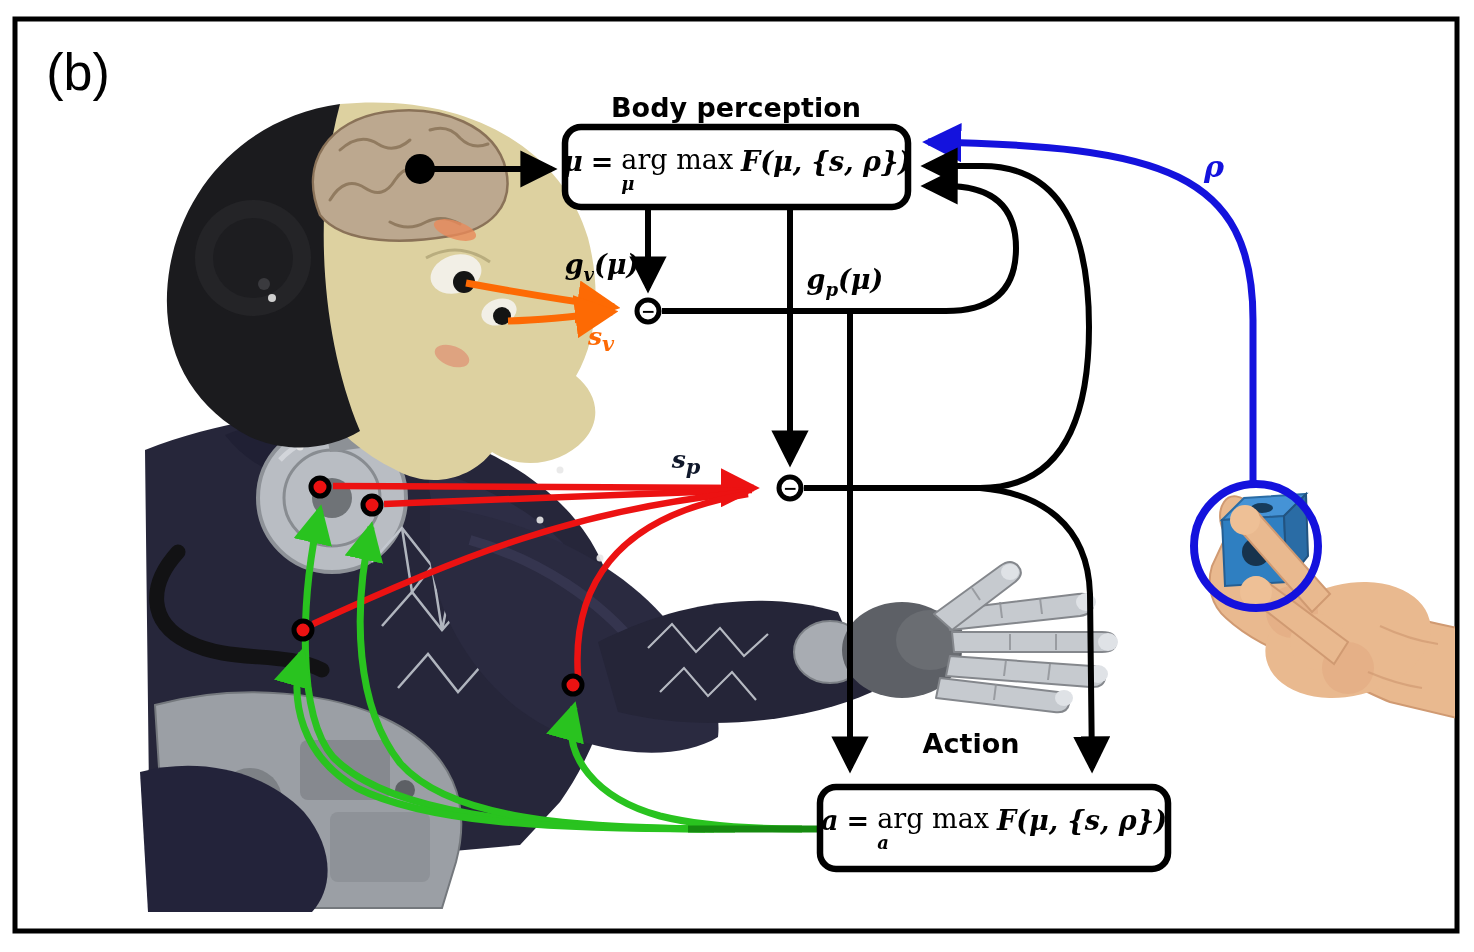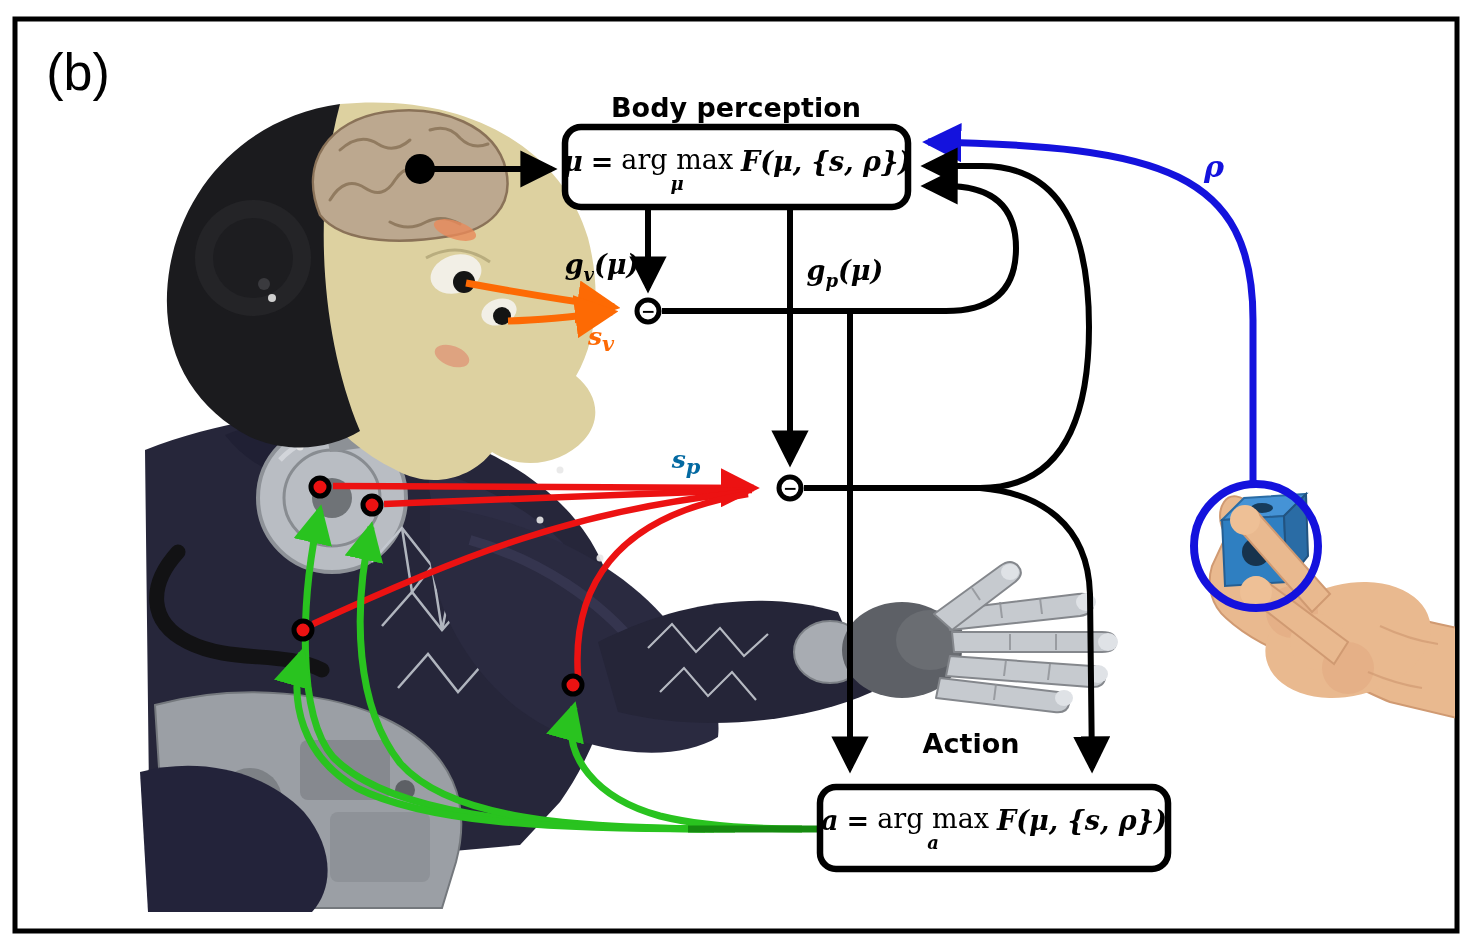--- a/index.html
+++ b/index.html
@@ -4,27 +4,27 @@
 <style>
   html,body{margin:0;padding:0;background:#ffffff;}
   #stage{position:relative;width:1474px;height:952px;background:#ffffff;overflow:hidden;
          font-family:"DejaVu Sans",sans-serif;}
   #stage svg{position:absolute;left:0;top:0;}
   .lbl{position:absolute;transform:translate(-50%,-50%);white-space:nowrap;color:#000;z-index:5;}
   .panel-label{font-size:52px;font-family:"Liberation Sans","DejaVu Sans",sans-serif;}
   .box-title{font-weight:bold;font-size:27px;font-family:"DejaVu Sans",sans-serif;text-align:right;}
   .math{font-family:"DejaVu Serif",serif;font-style:italic;font-weight:600;}
   .eq{font-size:27px;display:flex;align-items:flex-start;gap:8px;transform:translate(-50%,-55%);}
-  .eq .opstack{display:inline-flex;flex-direction:column;align-items:center;font-style:normal;font-weight:400;line-height:1;}
+  .eq .opstack{display:inline-flex;flex-direction:column;align-items:flex-start;font-style:normal;font-weight:400;line-height:1;}
   .eq .opsub{font-style:italic;font-weight:700;font-size:18px;line-height:1;margin-top:2px;}
   .mlabel{font-size:27px;margin-top:24px;}
   .mlabel sub{font-size:18px;}
   .sig{font-size:25px;font-weight:700;}
   .sv-col{color:#fd6a04;text-align:center;}
-  .sp-col{color:#0369a1;}
+  .sp-col{color:#0f172a;}
   .rho-col{color:#1412dd;font-size:30px;}
   .node{position:absolute;transform:translate(-50%,-50%);width:17px;height:17px;background:#fff;
         border:5px solid #000;border-radius:50%;display:flex;align-items:center;justify-content:center;
         font-size:17px;font-weight:800;line-height:1;z-index:4;color:#000;}
 </style>
 </head>
 <body>
 
 <div id="stage">
 
@@ -250,21 +250,21 @@
     <span>arg max</span>
     <span class="opsub">a</span>
   </span>
   <span>F(μ, {s, ρ})</span>
 </div>
 
 <div class="lbl math mlabel" style="left:602px;top:243px;">
   <span>g</span><sub>v</sub><span>(μ)</span>
 </div>
 
-<div class="lbl math mlabel" style="left:845px;top:249px;">
+<div class="lbl math mlabel" style="left:845px;top:258px;">
   <span>g</span><sub>p</sub><span>(μ)</span>
 </div>
 
 <div class="lbl math sig sv-col" style="left:601px;top:339px;">
   <span>s</span><sub>v</sub>
 </div>
 
 <div class="lbl math sig sp-col" style="left:686px;top:462px;">
   <span>s</span><sub>p</sub>
 </div>

